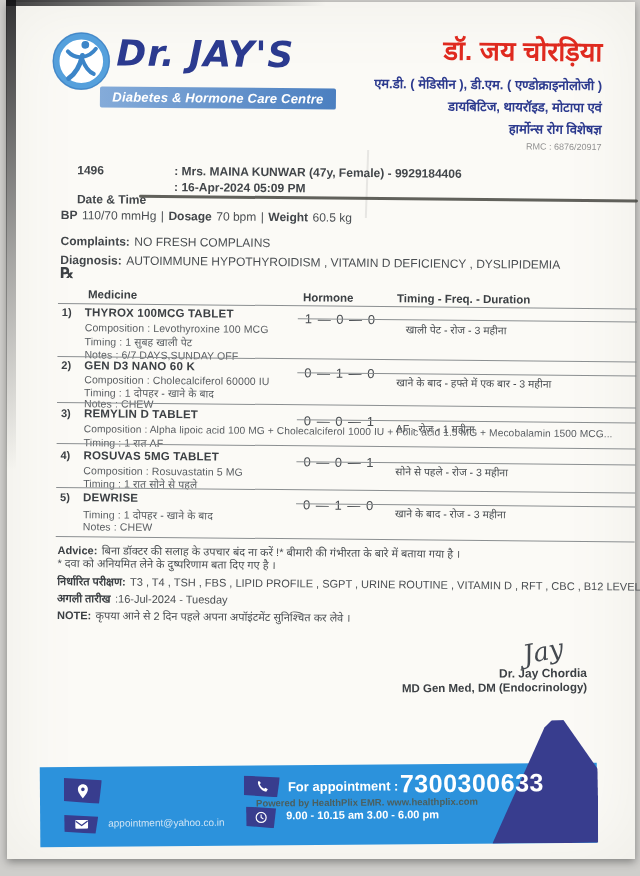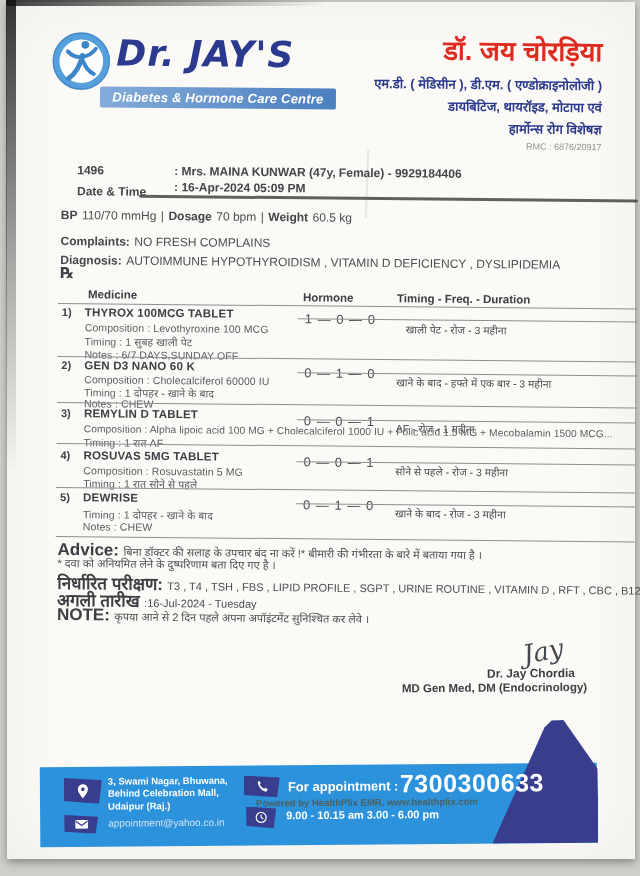--- a/index.html
+++ b/index.html
@@ -36,21 +36,21 @@
   
   .th{font-weight:700;font-size:11.5px;color:#3c4044}
   .m-row{position:absolute;left:0;right:0;height:0}
   .m-num{font-weight:700;font-size:11px;color:#3c4044}
   .m-name{font-weight:700;font-size:11.5px;color:#3c4044;letter-spacing:.2px}
   .m-dose{font-size:13px;color:#4a4e52;letter-spacing:1px}
   .m-freq{font-size:10.5px;color:#4a4e52}
   .m-detail{font-size:10.5px;color:#595d61;letter-spacing:.1px}
 
   .hintext{font-size:11px;color:#4a4e52}
-  .hinlabel{font-weight:700;font-size:17px;color:#3c4044}
+  .hinlabel{font-weight:700;font-size:11px;color:#3c4044}
 
   
   .sig-script{font-family:"DejaVu Serif","Liberation Serif",serif;font-style:italic;font-size:26px;
               color:#454a50;transform:rotate(-10deg)}
   .sig-name{font-weight:700;font-size:12px;color:#3c4044;text-align:right}
   .sig-deg{font-weight:700;font-size:11.5px;color:#3c4044;text-align:right}
 
   
   .band{position:absolute;left:40px;top:765px;width:557px;height:80px;background:#2c92dc}
   .navy-shape{position:absolute;left:492px;top:722px;width:106px;height:123px;background:#383d8e;
@@ -89,21 +89,21 @@
 
   <div class="abs hindi-block">
     <div class="doc-name">डॉ. जय चोरड़िया</div>
     <div class="doc-deg">एम.डी. ( मेडिसीन ), डी.एम. ( एण्डोक्राइनोलोजी )</div>
     <div class="doc-sp">डायबिटिज, थायरॉइड, मोटापा एवं</div>
     <div class="doc-sp">हार्मोन्स रोग विशेषज्ञ</div>
     <div class="doc-rmc">RMC : 6876/20917</div>
   </div>
 
   <span class="abs b12" style="left:76px;top:163px">1496</span>
-  <span class="abs b12" style="left:76px;top:184px">Date &amp; Time</span>
+  <span class="abs b12" style="left:76px;top:192px">Date &amp; Time</span>
   <span class="abs b12" style="left:173px;top:163px">: Mrs. MAINA KUNWAR (47y, Female) - 9929184406</span>
   <span class="abs b12" style="left:173px;top:179px">: 16-Apr-2024 05:09 PM</span>
   <div class="thickline"></div>
 
   <div class="abs" style="left:60px;top:205px">
     <span class="b12">BP</span>
     <span class="r12">110/70 mmHg</span>
     <span class="r12">|</span>
     <span class="b12">Dosage</span>
     <span class="r12">70 bpm</span>
@@ -200,36 +200,31 @@
   </div>
   <div class="abs" style="left:60px;top:605px">
     <span class="hinlabel">NOTE:</span>
     <span class="hintext">कृपया आने से 2 दिन पहले अपना अपॉइंटमेंट सुनिश्चित कर लेवे ।</span>
   </div>
 </div>
 
 <div class="lower">
 
   <div class="abs sig-script" style="left:524px;top:638px">Jay</div>
-  <div class="abs sig-name" style="right:64px;top:668px">Dr. Jay Chordia</div>
+  <div class="abs sig-name" style="right:52px;top:668px">Dr. Jay Chordia</div>
   <div class="abs sig-deg" style="right:52px;top:683px">MD Gen Med, DM (Endocrinology)</div>
 
   <div class="band"></div>
   <div class="navy-shape"></div>
 
   <div class="pennant" style="left:64px;top:776px;width:38px;height:26px">
     <svg width="12" height="15" viewBox="0 0 24 30">
       <path d="M12 1C6 1 2 5.5 2 11c0 7 10 18 10 18s10-11 10-18c0-5.5-4-10-10-10z" fill="#ffffff"></path>
       <circle cx="12" cy="11" r="3.6" fill="#383d8e"></circle>
     </svg>
-  </div>
-  <div class="abs addr" style="left:108px;top:774px">
-    <div>3, Swami Nagar, Bhuwana,</div>
-    <div>Behind Celebration Mall,</div>
-    <div>Udaipur (Raj.)</div>
   </div>
   <div class="pennant" style="left:64px;top:813px;width:34px;height:19px">
     <svg width="13" height="9" viewBox="0 0 24 16">
       <rect width="24" height="16" rx="2" fill="#ffffff"></rect>
       <path d="M1 2l11 8L23 2" stroke="#383d8e" stroke-width="2.4" fill="none"></path>
     </svg>
   </div>
   <div class="abs email" style="left:108px;top:816px">appointment@yahoo.co.in</div>
 
   <div class="pennant" style="left:244px;top:775px;width:36px;height:22px">

